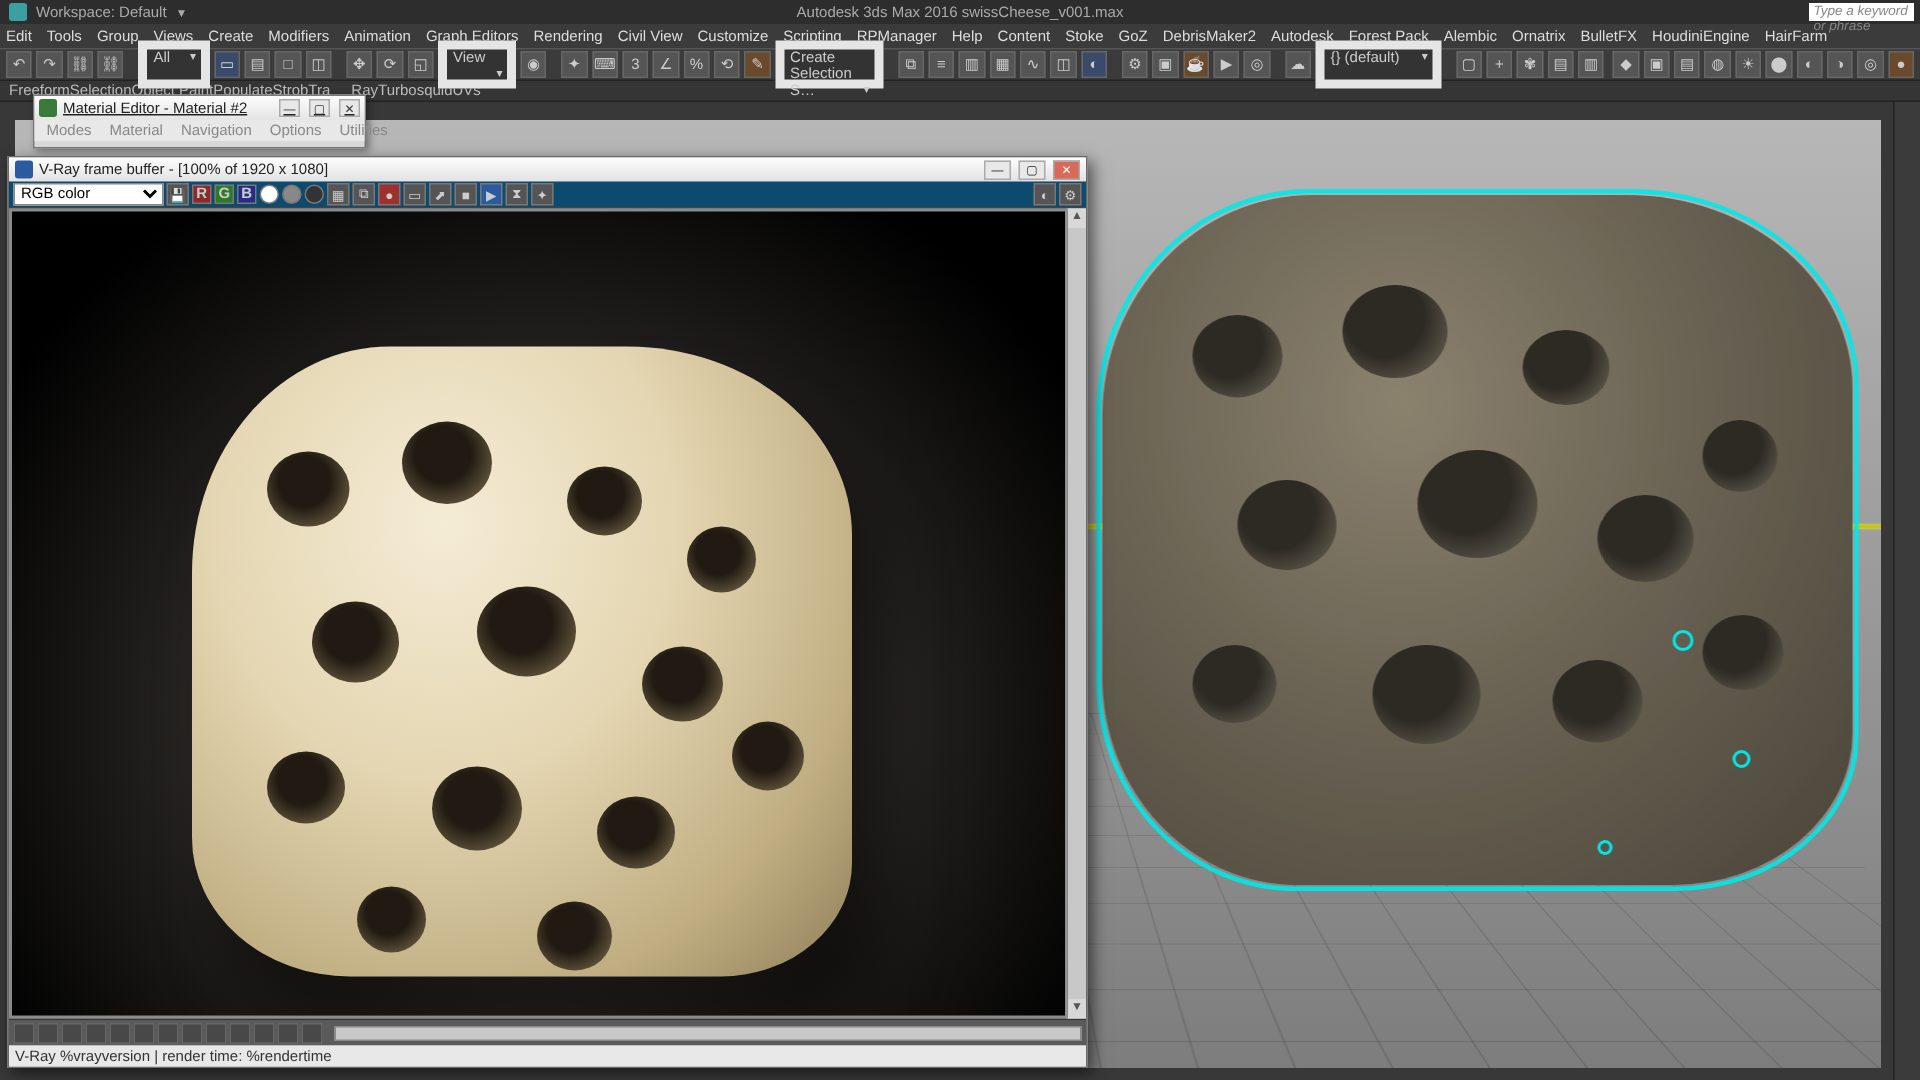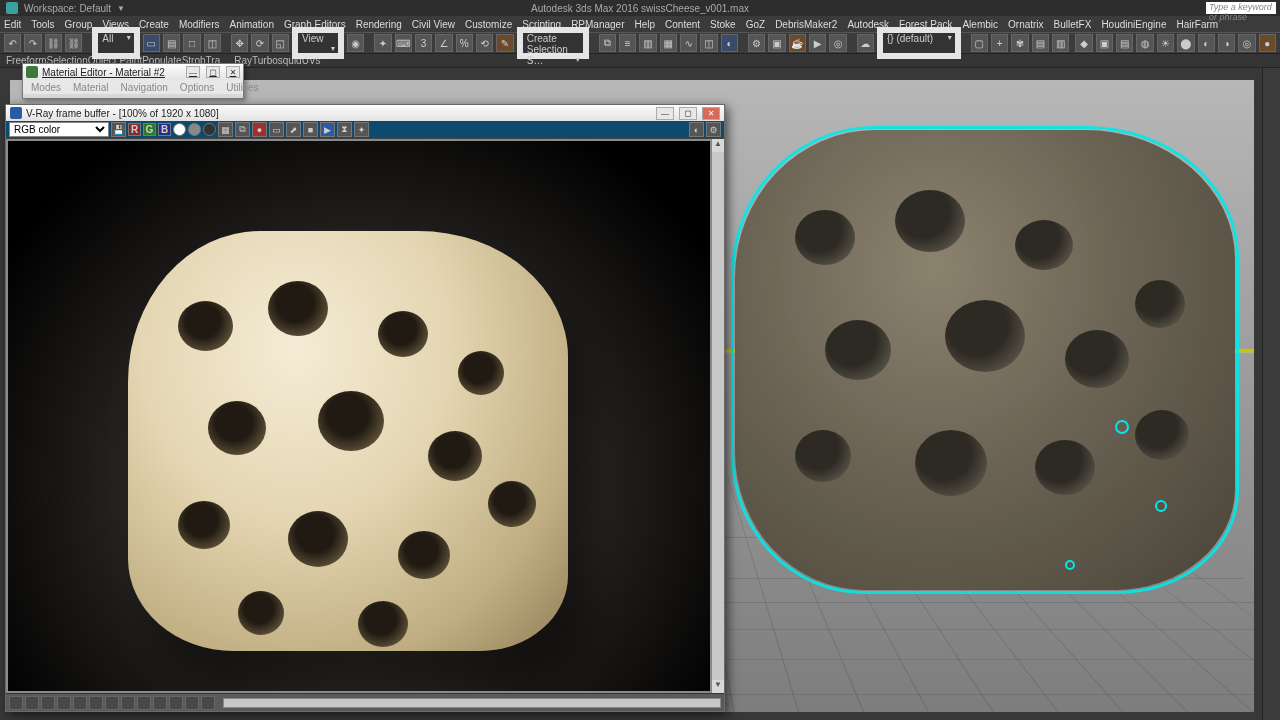--- a/index.html
+++ b/index.html
@@ -314,13 +314,14 @@
     <div class="ico"></div>
     <div class="ico"></div>
     <div class="ico"></div>
     <div class="ico"></div>
     <div class="ico"></div>
     <div class="ico"></div>
     <div class="ico"></div>
     <div class="ico"></div>
     <div class="track"></div>
   </div>
+  <div class="status">V-Ray %vrayversion | render time: %rendertime</div>
 </div>
 
 </body></html>

